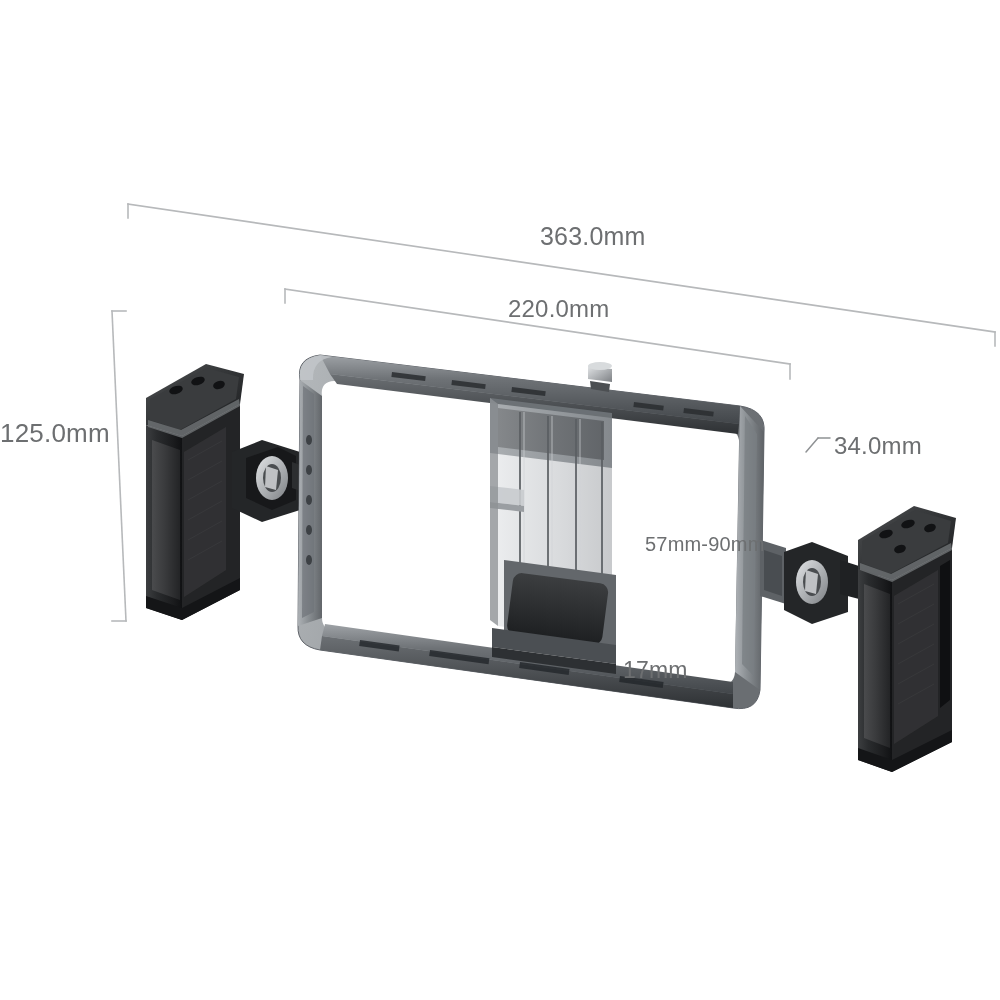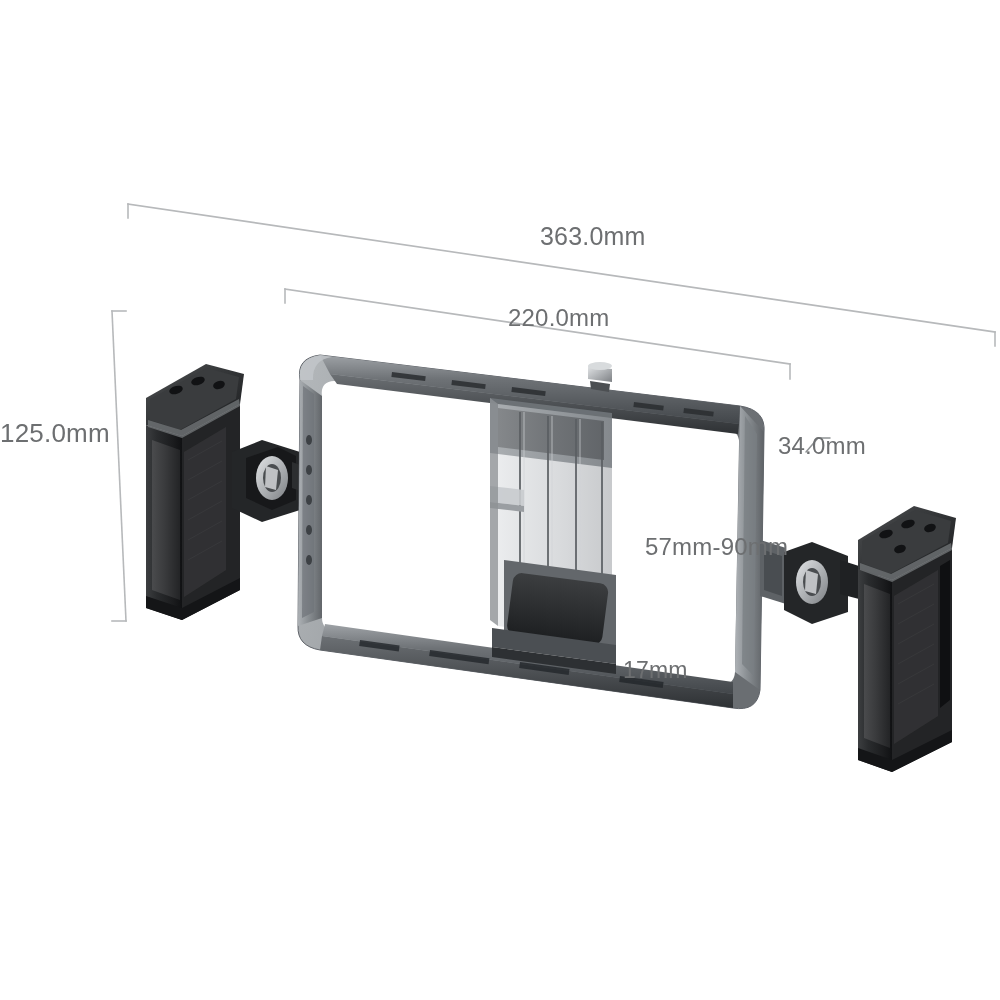--- a/index.html
+++ b/index.html
@@ -23,24 +23,24 @@
     height: 1000px;
   }
   .dim-label {
     position: absolute;
     color: #6d6f71;
     font-family: "Liberation Sans", sans-serif;
     white-space: nowrap;
     letter-spacing: 0.2px;
   }
   #lbl-overall   { left: 540px; top: 222px; font-size: 25px; }
-  #lbl-cage      { left: 508px; top: 304px; font-size: 24px; }
+  #lbl-cage      { left: 508px; top: 295px; font-size: 24px; }
   #lbl-height    { left: 0px;   top: 418px; font-size: 26px; }
-  #lbl-depth     { left: 778px; top: 432px; font-size: 24px; }
-  #lbl-range     { left: 645px; top: 533px; font-size: 24px; }
+  #lbl-depth     { left: 834px; top: 432px; font-size: 24px; }
+  #lbl-range     { left: 645px; top: 533px; font-size: 20px; }
   #lbl-thick     { left: 623px; top: 657px; font-size: 23px; }
 </style>
 </head>
 <body>
 
 <div id="stage">
 
   <svg id="art" viewBox="0 0 1000 1000">
     <defs>
       <linearGradient id="gCageTop" x1="0" y1="0" x2="0" y2="1">

